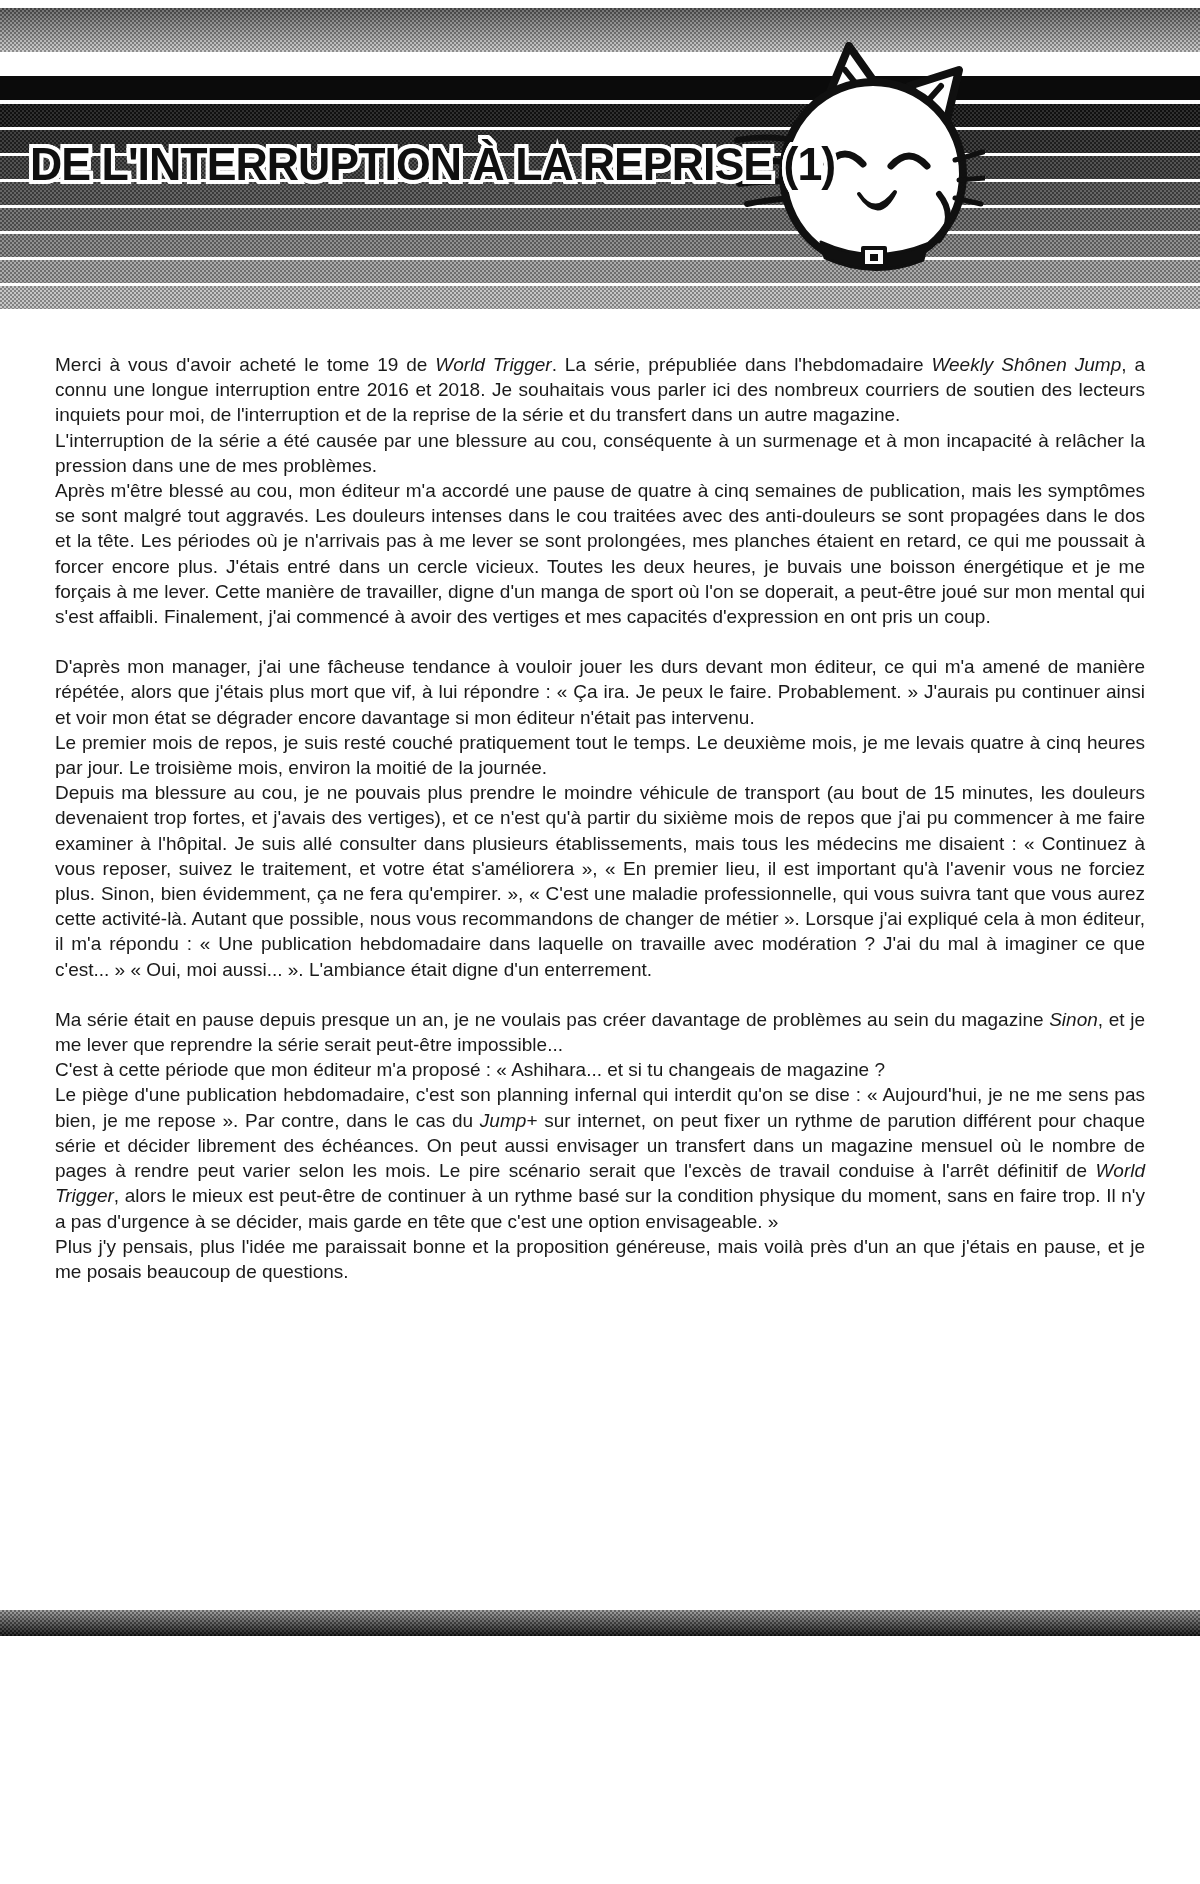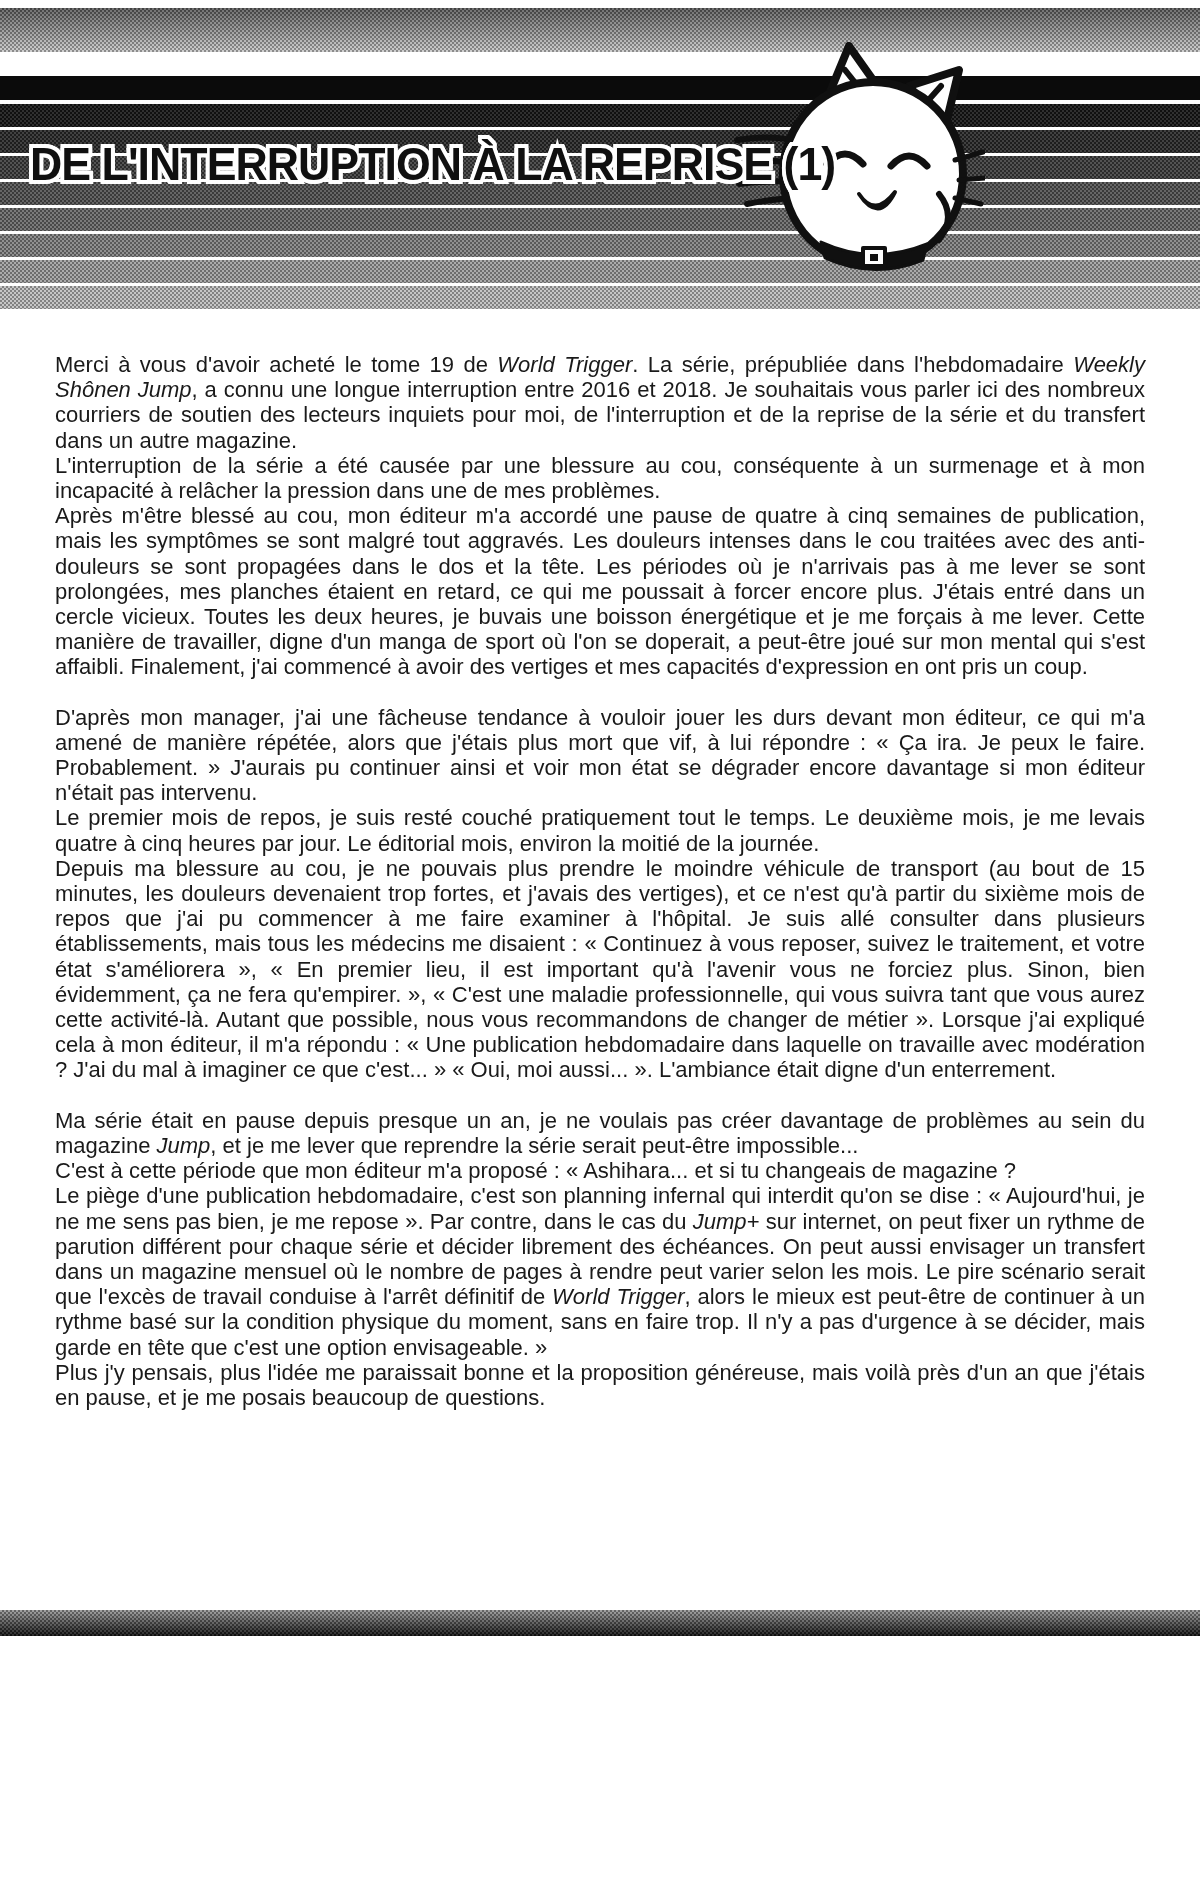--- a/index.html
+++ b/index.html
@@ -41,21 +41,21 @@
     text-shadow:
       -3px -3px 0 #fff, 3px -3px 0 #fff, -3px 3px 0 #fff, 3px 3px 0 #fff,
       -4px 0 0 #fff, 4px 0 0 #fff, 0 -4px 0 #fff, 0 4px 0 #fff;
     transform:scaleX(.95);transform-origin:left center;
   }
   .cat{position:absolute;top:42px;left:733px;width:252px;height:238px;z-index:2;}
 
   
   .content{
     position:absolute;top:352px;left:55px;width:1090px;
-    font-size:22px;line-height:25.2px;text-align:justify;
+    font-size:19px;line-height:25.2px;text-align:justify;
   }
   .content p{margin:0;}
   .content em{font-style:italic;}
   .section{margin:0 0 25px 0;}
   .section:last-child{margin-bottom:0;}
 
   
   .bottom-bar{
     position:absolute;left:0;right:0;bottom:0;height:26px;
     background-color:#4a4a4a;
@@ -127,25 +127,25 @@
   </header>
 
   <main class="content">
     <div class="section">
       <p><span>Merci à vous d'avoir acheté le tome 19 de </span><em>World Trigger</em><span>. La série, prépubliée dans l'hebdomadaire </span><em>Weekly Shônen Jump</em><span>, a connu une longue interruption entre 2016 et 2018. Je souhaitais vous parler ici des nombreux courriers de soutien des lecteurs inquiets pour moi, de l'interruption et de la reprise de la série et du transfert dans un autre magazine.</span></p>
       <p><span>L'interruption de la série a été causée par une blessure au cou, conséquente à un surmenage et à mon incapacité à relâcher la pression dans une de mes problèmes.</span></p>
       <p><span>Après m'être blessé au cou, mon éditeur m'a accordé une pause de quatre à cinq semaines de publication, mais les symptômes se sont malgré tout aggravés. Les douleurs intenses dans le cou traitées avec des anti-douleurs se sont propagées dans le dos et la tête. Les périodes où je n'arrivais pas à me lever se sont prolongées, mes planches étaient en retard, ce qui me poussait à forcer encore plus. J'étais entré dans un cercle vicieux. Toutes les deux heures, je buvais une boisson énergétique et je me forçais à me lever. Cette manière de travailler, digne d'un manga de sport où l'on se doperait, a peut-être joué sur mon mental qui s'est affaibli. Finalement, j'ai commencé à avoir des vertiges et mes capacités d'expression en ont pris un coup.</span></p>
     </div>
     <div class="section">
       <p><span>D'après mon manager, j'ai une fâcheuse tendance à vouloir jouer les durs devant mon éditeur, ce qui m'a amené de manière répétée, alors que j'étais plus mort que vif, à lui répondre : « Ça ira. Je peux le faire. Probablement. » J'aurais pu continuer ainsi et voir mon état se dégrader encore davantage si mon éditeur n'était pas intervenu.</span></p>
-      <p><span>Le premier mois de repos, je suis resté couché pratiquement tout le temps. Le deuxième mois, je me levais quatre à cinq heures par jour. Le éditorial mois, environ la moitié de la journée.</span></p>
+      <p><span>Le premier mois de repos, je suis resté couché pratiquement tout le temps. Le deuxième mois, je me levais quatre à cinq heures par jour. Le troisième mois, environ la moitié de la journée.</span></p>
       <p><span>Depuis ma blessure au cou, je ne pouvais plus prendre le moindre véhicule de transport (au bout de 15 minutes, les douleurs devenaient trop fortes, et j'avais des vertiges), et ce n'est qu'à partir du sixième mois de repos que j'ai pu commencer à me faire examiner à l'hôpital. Je suis allé consulter dans plusieurs établissements, mais tous les médecins me disaient : « Continuez à vous reposer, suivez le traitement, et votre état s'améliorera », « En premier lieu, il est important qu'à l'avenir vous ne forciez plus. Sinon, bien évidemment, ça ne fera qu'empirer. », « C'est une maladie professionnelle, qui vous suivra tant que vous aurez cette activité-là. Autant que possible, nous vous recommandons de changer de métier ». Lorsque j'ai expliqué cela à mon éditeur, il m'a répondu : « Une publication hebdomadaire dans laquelle on travaille avec modération ? J'ai du mal à imaginer ce que c'est... » « Oui, moi aussi... ». L'ambiance était digne d'un enterrement.</span></p>
     </div>
     <div class="section">
-      <p><span>Ma série était en pause depuis presque un an, je ne voulais pas créer davantage de problèmes au sein du magazine </span><em>Jump</em><span>, et je me lever que reprendre la série serait peut-être impossible...</span></p>
+      <p><span>Ma série était en pause depuis presque un an, je ne voulais pas créer davantage de problèmes au sein du magazine </span><em>Sinon</em><span>, et je me lever que reprendre la série serait peut-être impossible...</span></p>
       <p><span>C'est à cette période que mon éditeur m'a proposé : « Ashihara... et si tu changeais de magazine ?</span></p>
       <p><span>Le piège d'une publication hebdomadaire, c'est son planning infernal qui interdit qu'on se dise : « Aujourd'hui, je ne me sens pas bien, je me repose ». Par contre, dans le cas du </span><em>Jump+</em><span> sur internet, on peut fixer un rythme de parution différent pour chaque série et décider librement des échéances. On peut aussi envisager un transfert dans un magazine mensuel où le nombre de pages à rendre peut varier selon les mois. Le pire scénario serait que l'excès de travail conduise à l'arrêt définitif de </span><em>World Trigger</em><span>, alors le mieux est peut-être de continuer à un rythme basé sur la condition physique du moment, sans en faire trop. Il n'y a pas d'urgence à se décider, mais garde en tête que c'est une option envisageable. »</span></p>
       <p><span>Plus j'y pensais, plus l'idée me paraissait bonne et la proposition généreuse, mais voilà près d'un an que j'étais en pause, et je me posais beaucoup de questions.</span></p>
     </div>
   </main>
 
   <footer class="bottom-bar"></footer>
 
 </div>
 

